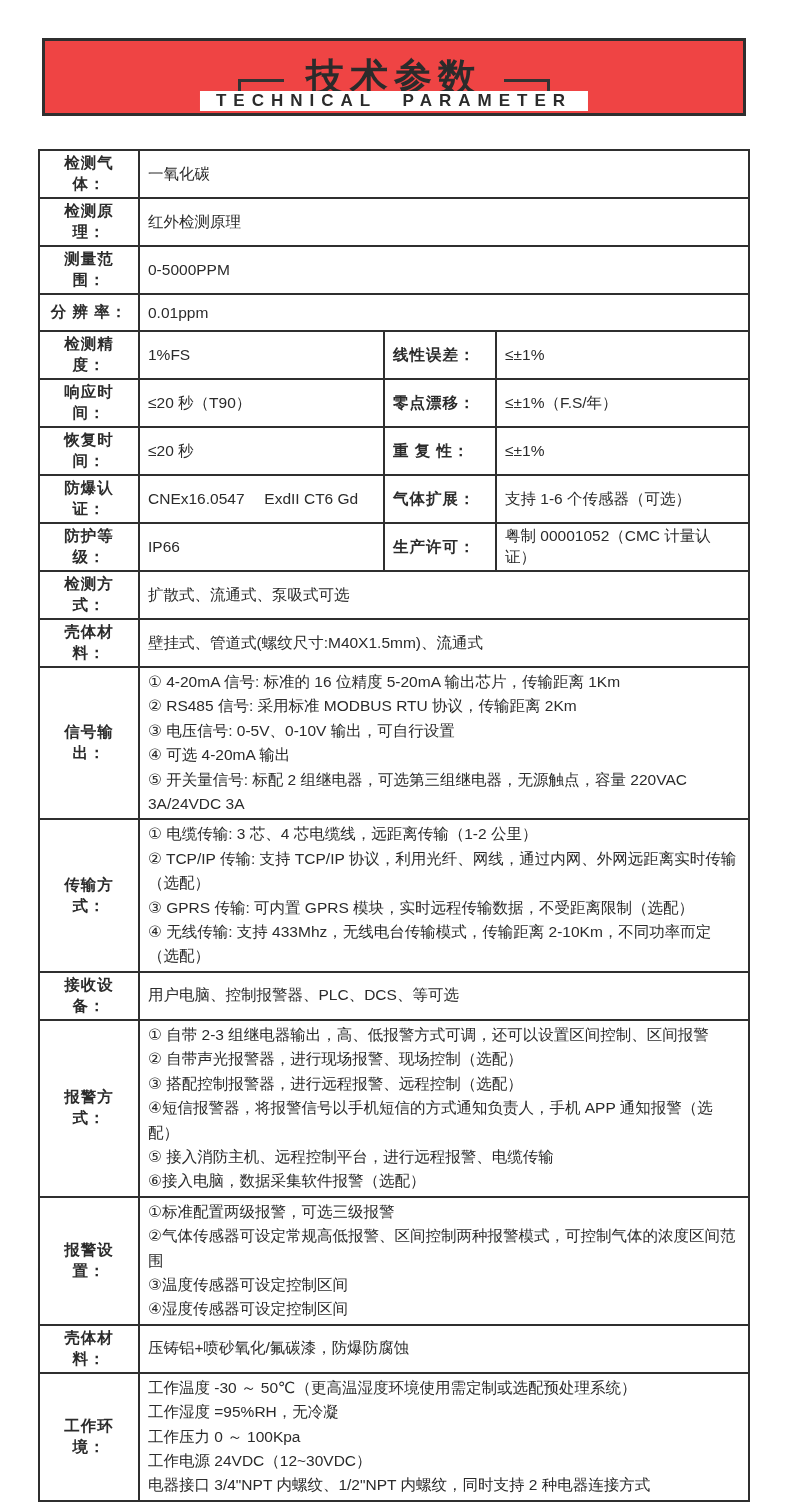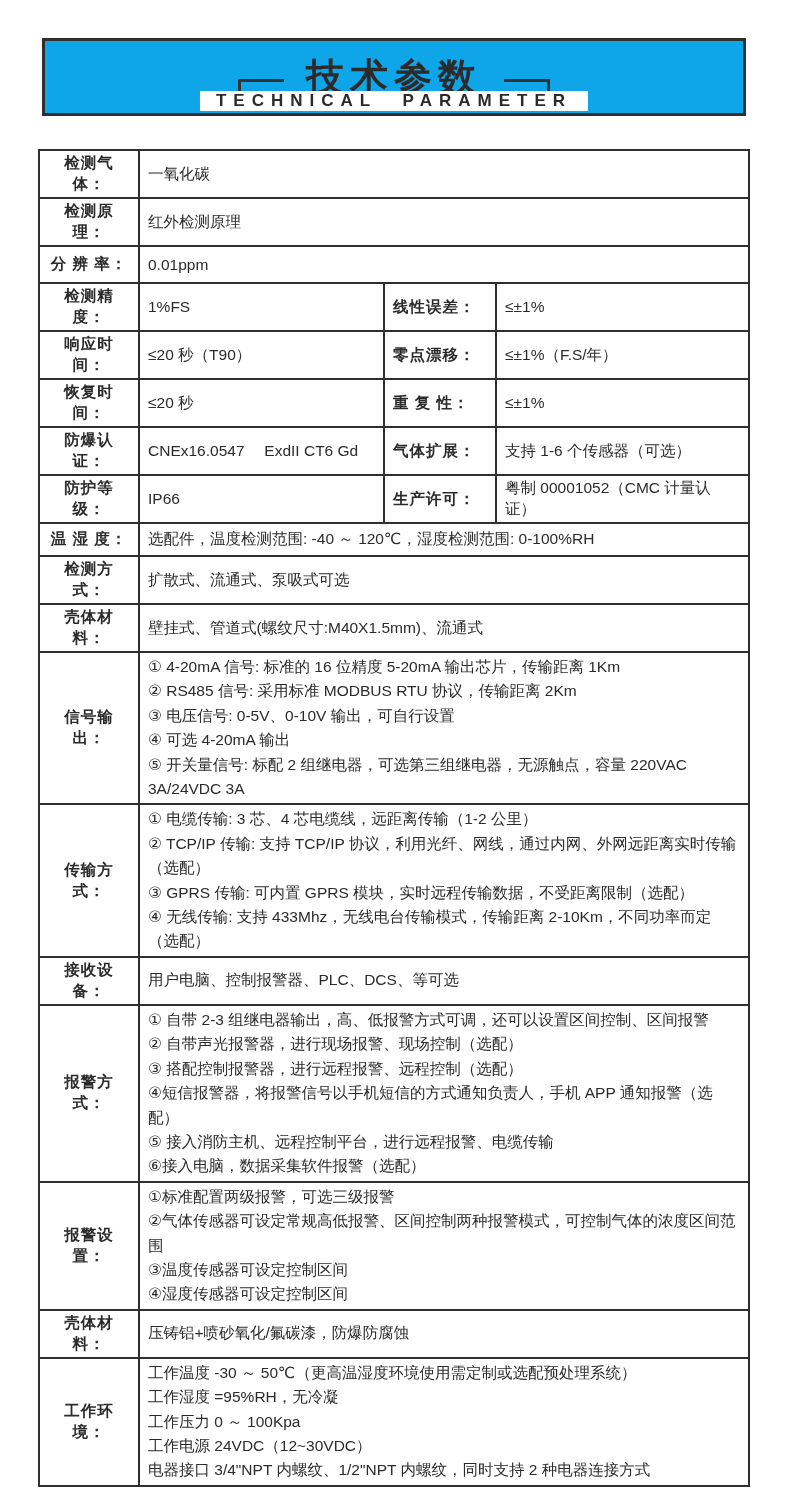--- a/index.html
+++ b/index.html
@@ -10,21 +10,21 @@
     font-family: "Liberation Sans", "DejaVu Sans", sans-serif;
     color: #2b2b2b;
   }
   
   .header-box {
     position: relative;
     margin: 38px 0 0 42px;
     width: 704px;
     height: 78px;
     border: 3px solid #2f2f2f;
-    background: #0ea5e9;
+    background: #ef4444;
     text-align: center;
   }
   .header-inner {
     display: flex;
     align-items: center;
     justify-content: center;
     height: 100%;
   }
   .bracket {
     width: 46px; height: 28px;
@@ -119,20 +119,24 @@
     <tbody>
         <tr>
           <td class="label-cell">检测气体：</td>
           <td class="value-cell" colspan="3">一氧化碳</td>
         </tr>
         <tr>
           <td class="label-cell">检测原理：</td>
           <td class="value-cell" colspan="3">红外检测原理</td>
         </tr>
         <tr>
+          <td class="label-cell">测量范围：</td>
+          <td class="value-cell" colspan="3">0-5000PPM</td>
+        </tr>
+        <tr>
           <td class="label-cell">分 辨 率：</td>
           <td class="value-cell" colspan="3">0.01ppm</td>
         </tr>
         <tr>
           <td class="label-cell">检测精度：</td>
           <td class="value-cell">1%FS</td>
           <td class="label-cell-2">线性误差：</td>
           <td class="value-cell">≤±1%</td>
         </tr>
         <tr>
@@ -151,24 +155,20 @@
           <td class="label-cell">防爆认证：</td>
           <td class="value-cell">CNEx16.0547　 ExdII CT6 Gd</td>
           <td class="label-cell-2">气体扩展：</td>
           <td class="value-cell">支持 1-6 个传感器（可选）</td>
         </tr>
         <tr>
           <td class="label-cell">防护等级：</td>
           <td class="value-cell">IP66</td>
           <td class="label-cell-2">生产许可：</td>
           <td class="value-cell">粤制 00001052（CMC 计量认证）</td>
-        </tr>
-        <tr>
-          <td class="label-cell">温 湿 度：</td>
-          <td class="value-cell" colspan="3">选配件，温度检测范围: -40 ～ 120℃，湿度检测范围: 0-100%RH</td>
         </tr>
         <tr>
           <td class="label-cell">检测方式：</td>
           <td class="value-cell" colspan="3">扩散式、流通式、泵吸式可选</td>
         </tr>
         <tr>
           <td class="label-cell">壳体材料：</td>
           <td class="value-cell" colspan="3">壁挂式、管道式(螺纹尺寸:M40X1.5mm)、流通式</td>
         </tr>
         <tr>

